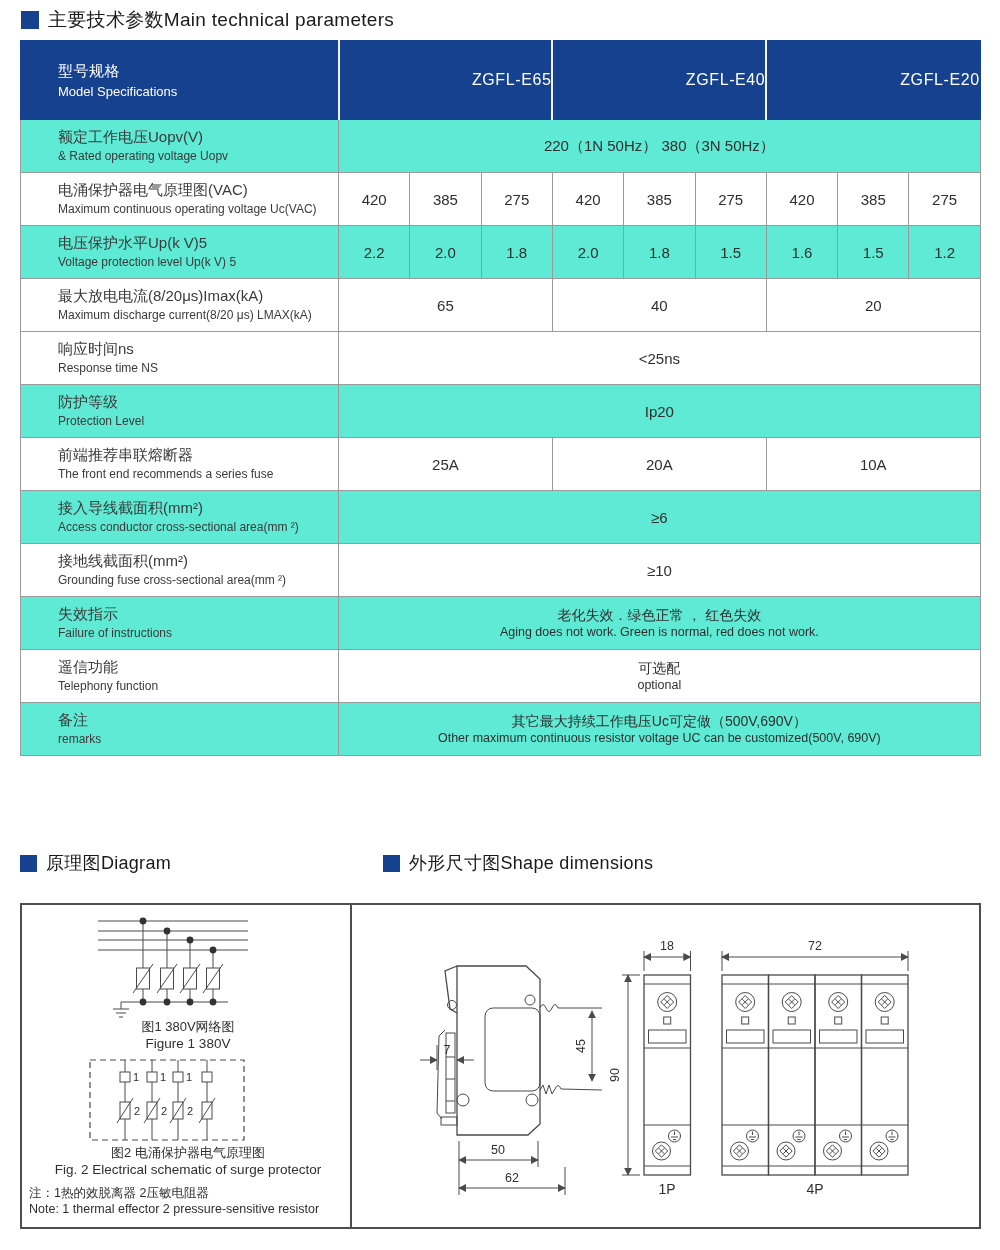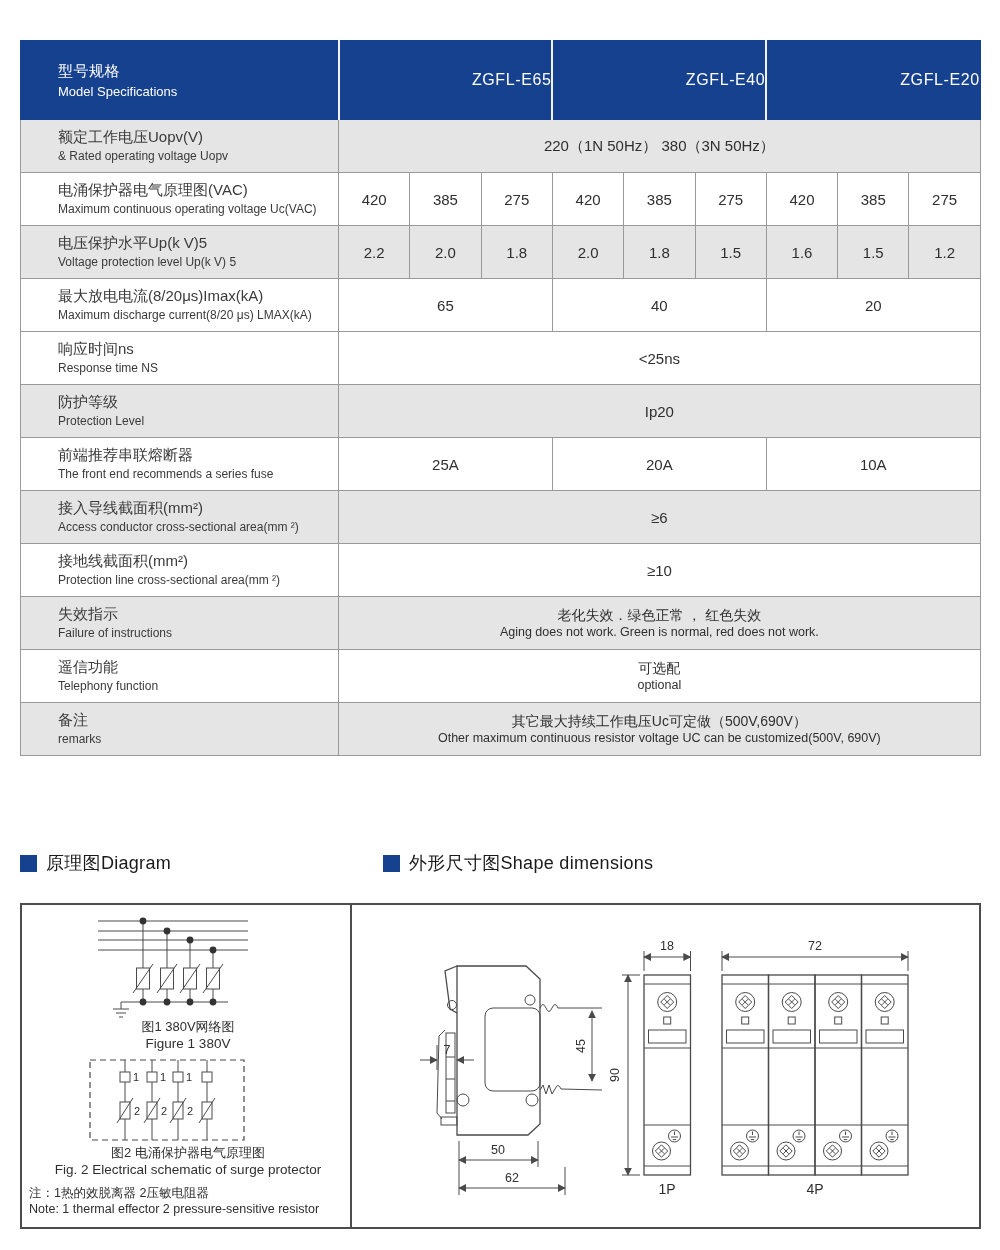--- a/index.html
+++ b/index.html
@@ -18,21 +18,21 @@
 
   
   table.spec{position:absolute;left:20px;top:40px;width:960px;border-collapse:collapse;table-layout:fixed;border-radius:18px;}
   table.spec td,table.spec th{border:1px solid #9a9a9a;padding:0;}
   table.spec thead th{background:#16418e;color:#fff;border:1px solid #16418e;border-left:2px solid #f2f2f2;height:78px;font-weight:normal;vertical-align:middle;}
   table.spec thead th:first-child{border-left:1px solid #16418e;text-align:left;}
   table.spec thead .hzh{font-size:15px;letter-spacing:.5px;padding-left:37px;}
   table.spec thead .hen{font-size:13px;padding-left:37px;margin-top:3px;}
   table.spec thead .model{font-size:16px;letter-spacing:.6px;text-align:right;}
   table.spec tbody td{height:52px;text-align:center;vertical-align:middle;font-size:15px;color:#2f2f2f;background:#fff;}
-  table.spec tbody tr.shaded td{background:#e5e5e5;}
+  table.spec tbody tr.shaded td{background:#5eead4;}
   table.spec tbody td.lbl{text-align:left;}
   table.spec .lzh{font-size:15px;color:#3a3a3a;padding-left:37px;line-height:1.25;}
   table.spec .len{font-size:12px;color:#3a3a3a;padding-left:37px;line-height:1.2;margin-top:2px;}
   table.spec .vzh{font-size:14px;line-height:1.3;}
   table.spec .ven{font-size:12.5px;line-height:1.2;}
 
   
   .fig-box{position:absolute;top:903px;height:326px;border:2px solid #4d4d4d;box-sizing:border-box;background:#fff;}
   #diagram-box{left:20px;width:336px;}
   #shape-box{left:350px;width:631px;}
@@ -45,20 +45,24 @@
   .stk-thin{stroke:#4a4a4a;stroke-width:1;fill:none;}
   .dot{fill:#333;}
   .dimtxt{font-size:12.5px;fill:#2f2f2f;}
   .lbltxt{font-size:14px;fill:#2f2f2f;}
 </style>
 </head>
 <body>
 
 <div class="page">
 
+  <div class="sec-title" id="title-main">
+    <span class="bullet"></span>
+    <span class="txt">主要技术参数Main technical parameters</span>
+  </div>
 
   <table class="spec">
     <colgroup>
       <col style="width:318px">
       <col span="9" style="width:71.3px">
     </colgroup>
     <thead>
       <tr>
         <th>
           <div class="hzh">型号规格</div>
@@ -142,21 +146,21 @@
         <tr class="shaded">
           <td class="lbl">
             <div class="lzh">接入导线截面积(mm²)</div>
             <div class="len">Access conductor cross-sectional area(mm ²)</div>
           </td>
           <td colspan="9">≥6</td>
         </tr>
         <tr>
           <td class="lbl">
             <div class="lzh">接地线截面积(mm²)</div>
-            <div class="len">Protection line cross-sectional area(mm ²)</div>
+            <div class="len">Grounding fuse cross-sectional area(mm ²)</div>
           </td>
           <td colspan="9">≥10</td>
         </tr>
         <tr class="shaded">
           <td class="lbl">
             <div class="lzh">失效指示</div>
             <div class="len">Failure of instructions</div>
           </td>
           <td colspan="9">
             <div class="vzh">老化失效．绿色正常 ， 红色失效</div>

